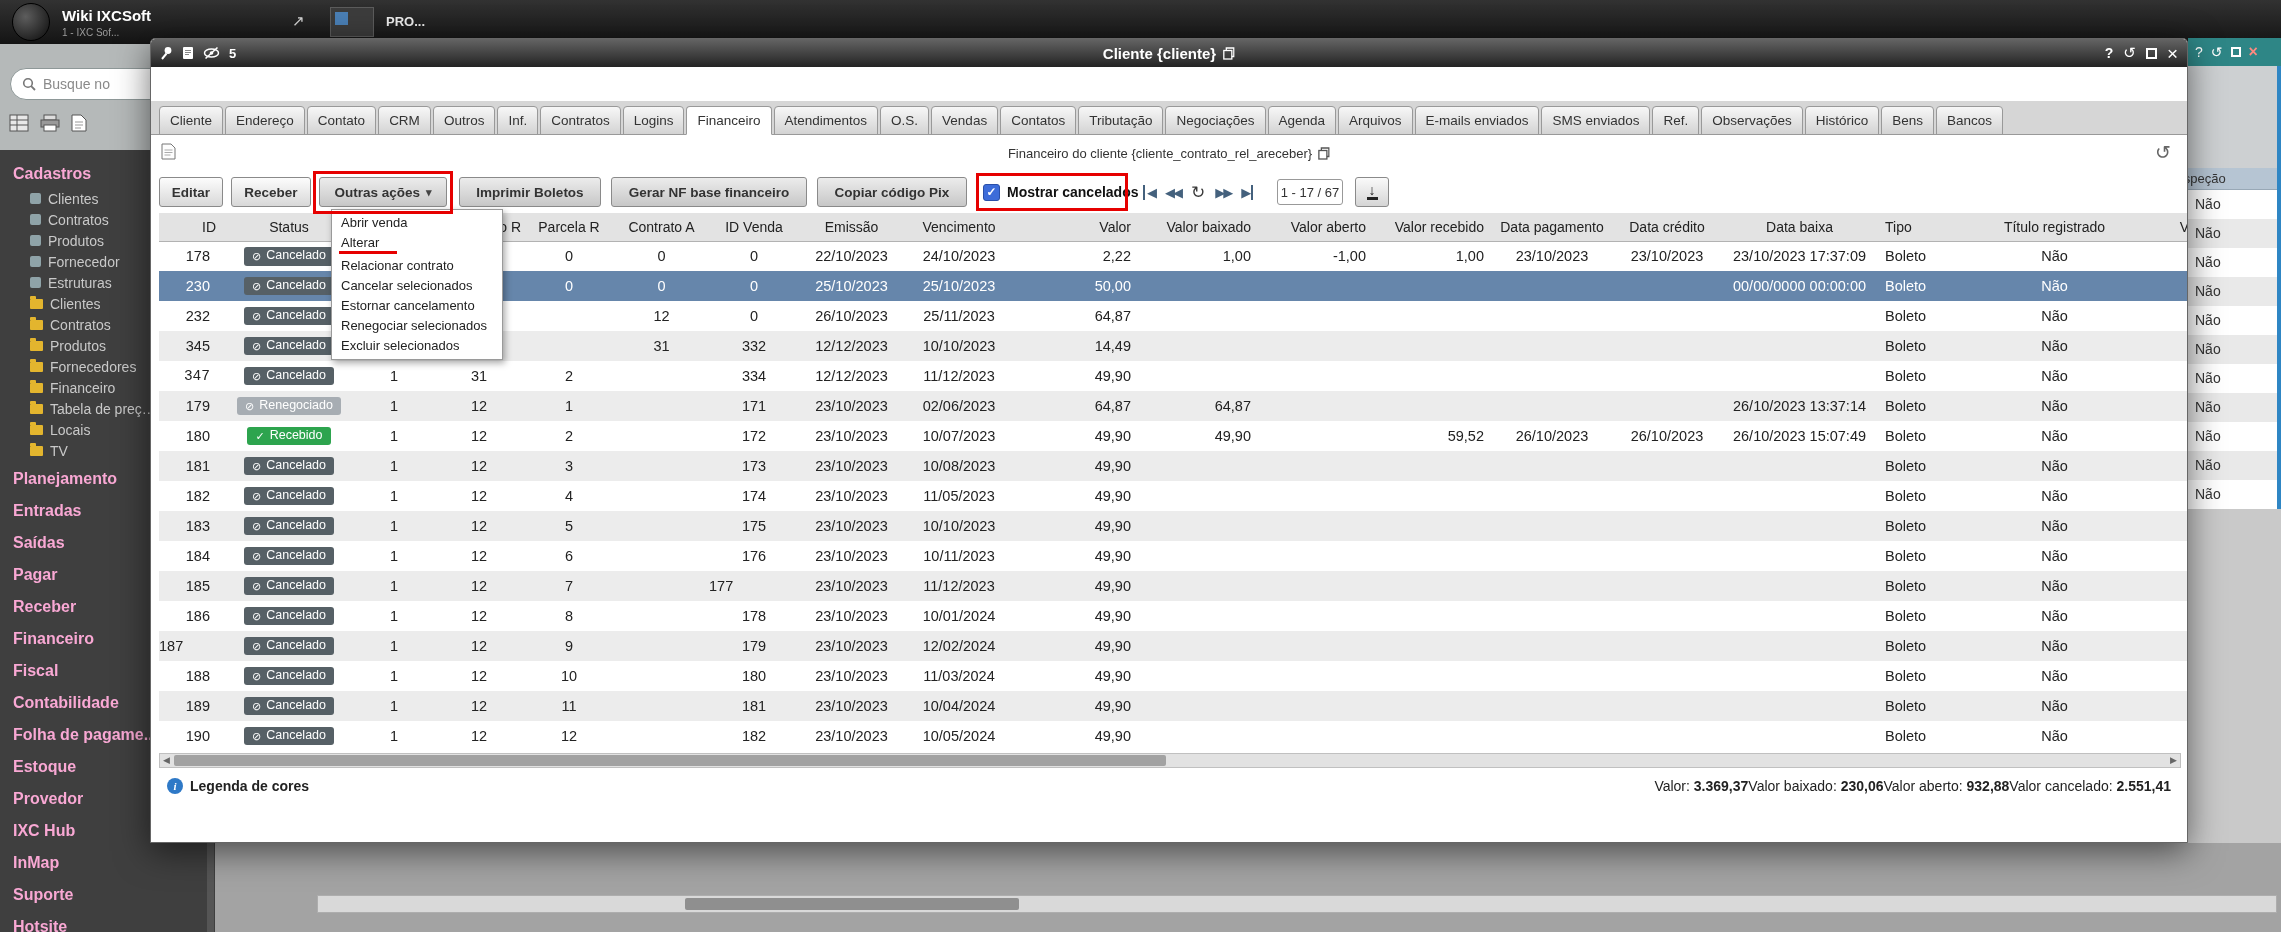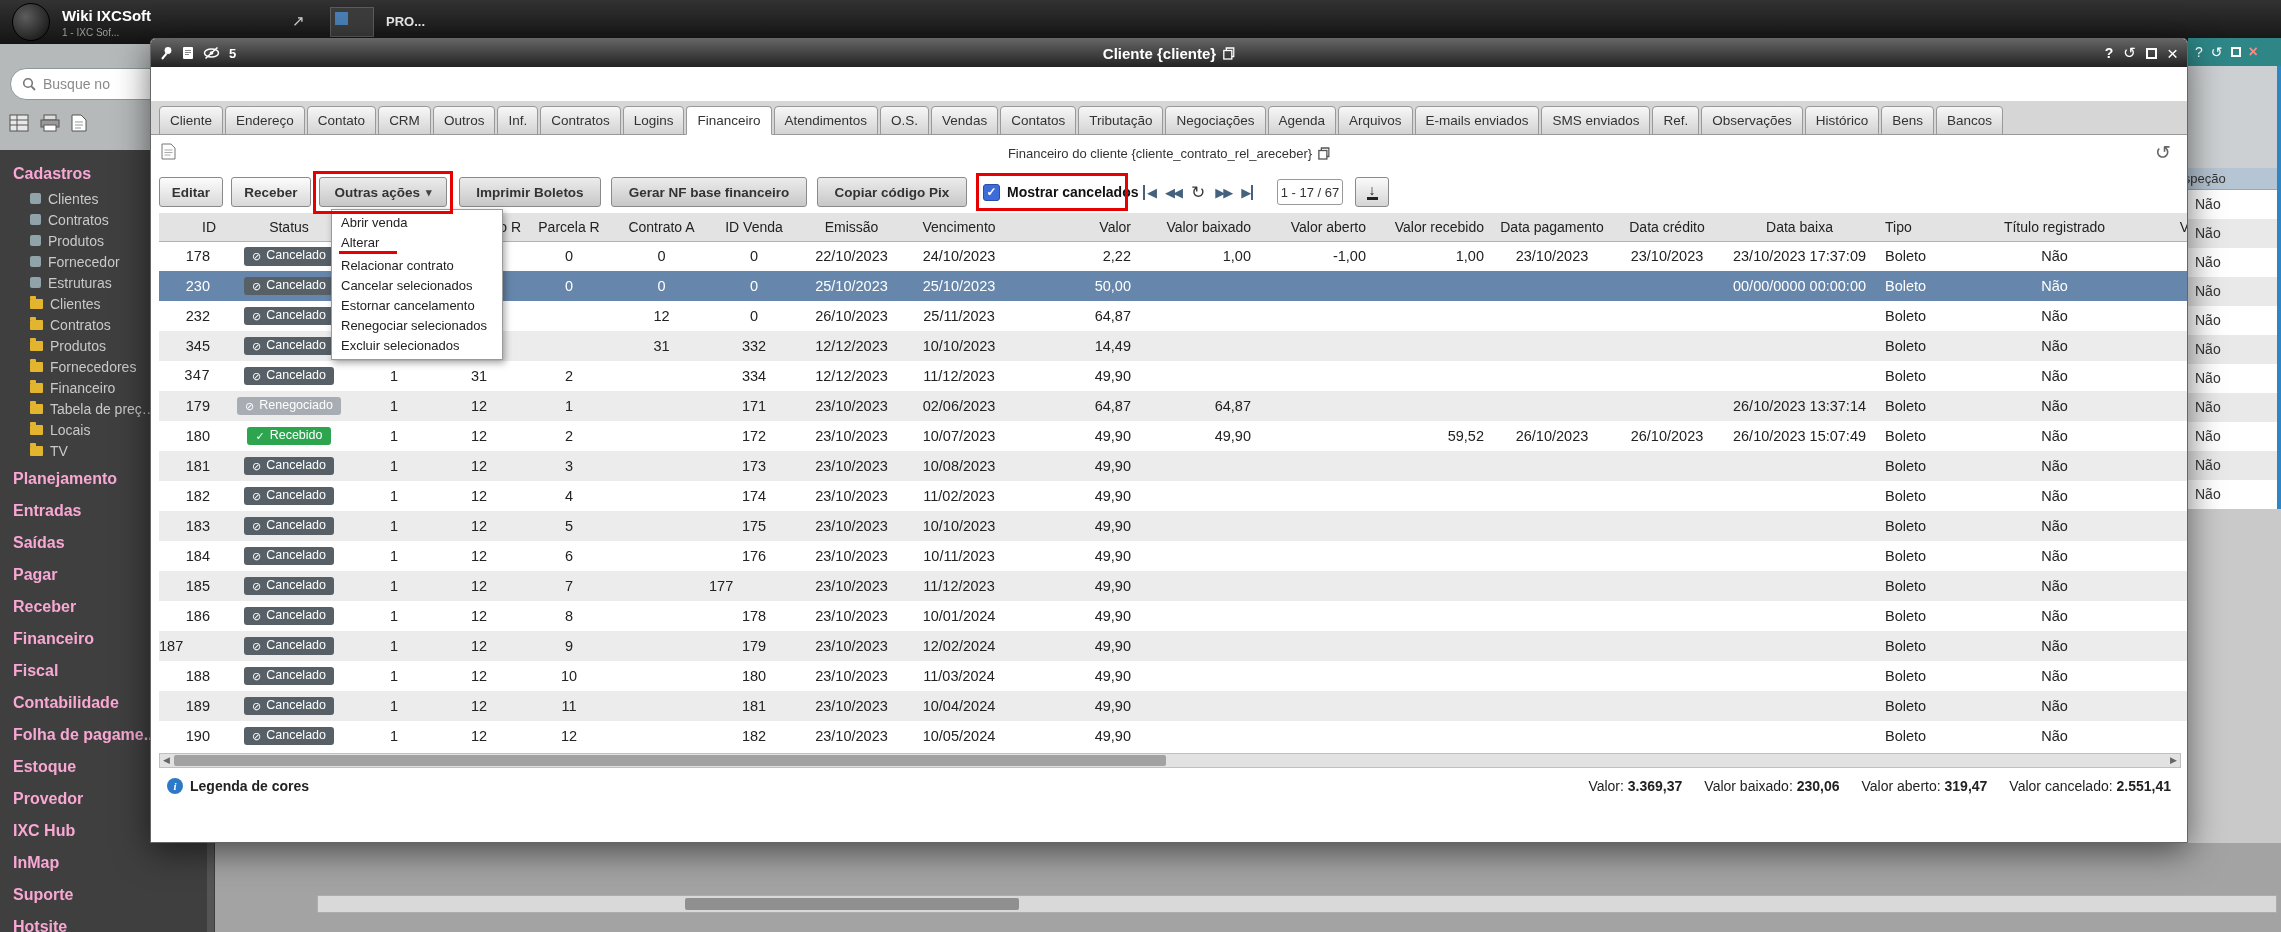--- a/index.html
+++ b/index.html
@@ -120,21 +120,21 @@
 
   .h-scroll{position:absolute;left:8px;top:714px;width:2022px;height:15px;background:#e2e2e2;border:1px solid #c0c0c0;z-index:10}
   .h-arrow{position:absolute;top:0;font-size:9px;color:#666;line-height:13px;padding:0 2px}
   .h-arrow.l{left:1px}
   .h-arrow.r{right:1px}
   .h-thumb{position:absolute;left:14px;top:1px;width:992px;height:11px;background:#a2a2a2;border-radius:2px;cursor:pointer}
 
   .m-footer{position:absolute;left:0;top:734px;width:100%;height:26px;display:flex;align-items:center;padding:0 16px;font-size:14px;color:#222;background:#fff}
   .legend{display:flex;align-items:center;gap:7px;font-weight:bold}
   .info-ic{width:16px;height:16px;border-radius:50%;background:#2e79c7;color:#fff;font-size:11px;font-weight:bold;display:flex;align-items:center;justify-content:center;font-family:"Liberation Serif",serif;font-style:italic}
-  .totals{margin-left:auto;display:flex;gap:22px;white-space:nowrap}
+  .totals{margin-left:auto;display:flex;white-space:nowrap}
   .total .t-label{color:#222}
 </style>
 </head>
 <body>
 
 <div class="topbar">
   <div class="logo"></div>
   <div class="app-title">Wiki IXCSoft</div>
   <div class="app-sub">1 - IXC Sof...</div>
   <div class="share-ic">↗</div>
@@ -614,21 +614,21 @@
             <td style="text-align: center;"><span class="badge cancelado">
                 <span class="bic">⊘</span>
                 <span>Cancelado</span>
               </span></td>
             <td style="text-align: center;">1</td>
             <td style="text-align: center;">12</td>
             <td style="text-align: center;">4</td>
             <td style="text-align: center;"></td>
             <td style="text-align: center;">174</td>
             <td style="text-align: center;">23/10/2023</td>
-            <td style="text-align: center;">11/02/2023</td>
+            <td style="text-align: center;">11/05/2023</td>
             <td style="text-align: right; padding-right: 8px;">49,90</td>
             <td style="text-align: right; padding-right: 8px;"></td>
             <td style="text-align: right; padding-right: 8px;"></td>
             <td style="text-align: right; padding-right: 8px;"></td>
             <td style="text-align: center;"></td>
             <td style="text-align: center;"></td>
             <td style="text-align: center;"></td>
             <td style="text-align: left; padding-left: 8px;">Boleto</td>
             <td style="text-align: center;">Não</td>
             <td style="text-align: right; padding-right: 8px;"></td>
@@ -836,18 +836,18 @@
   </div>
 
   <div class="m-footer">
     <div class="legend">
       <span class="info-ic">i</span>
       <span>Legenda de cores</span>
     </div>
     <div class="totals">
         <span class="total"><span class="t-label">Valor: </span><b class="t-value">3.369,37</b></span>
         <span class="total"><span class="t-label">Valor baixado: </span><b class="t-value">230,06</b></span>
-        <span class="total"><span class="t-label">Valor aberto: </span><b class="t-value">319,47</b></span>
+        <span class="total"><span class="t-label">Valor aberto: </span><b class="t-value">932,88</b></span>
         <span class="total"><span class="t-label">Valor cancelado: </span><b class="t-value">2.551,41</b></span>
       </div>
   </div>
 
 </div>
 
 </body></html>

